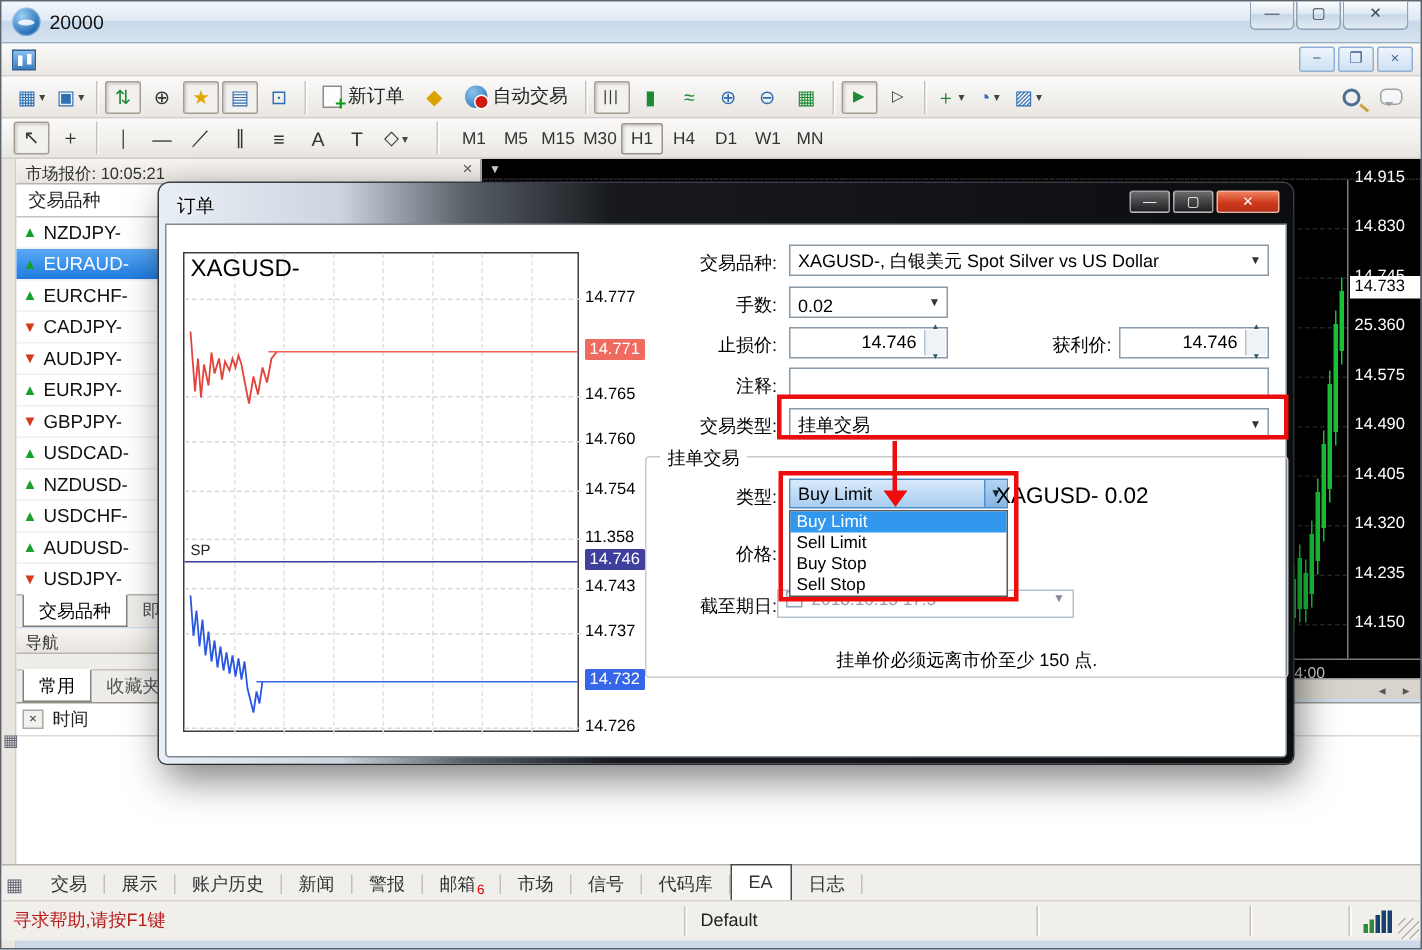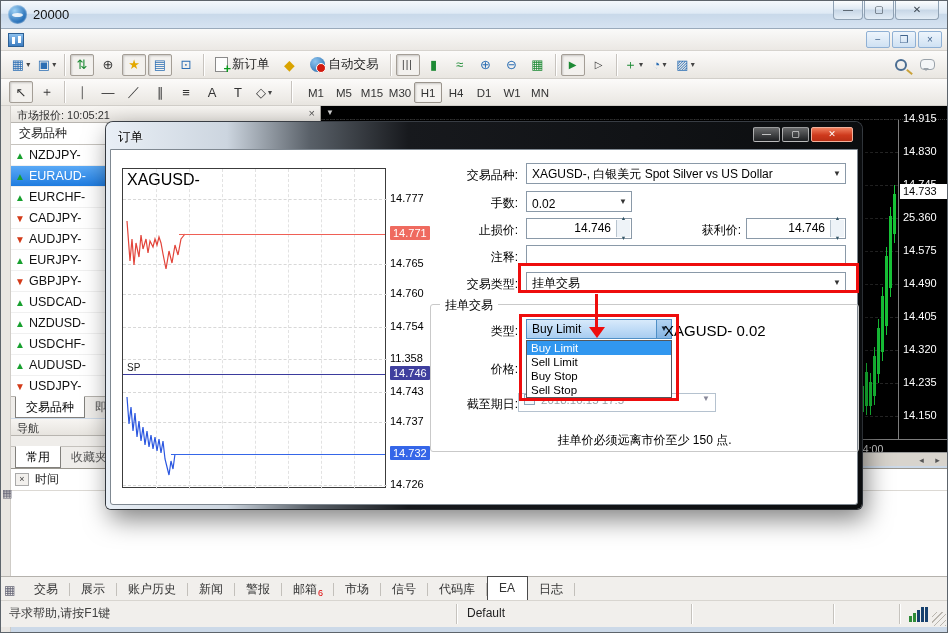--- a/index.html
+++ b/index.html
@@ -150,21 +150,21 @@
 .btabs{position:absolute;left:0;right:0;top:575px;height:24px;background:#f1efec;border-top:1px solid #b5b2ad;
   display:flex;align-items:flex-end;padding-left:22px;z-index:3}
 .btab{padding:0 11px;height:21px;line-height:21px;font-size:12px;color:#333;position:relative}
 .btab::after{content:"";position:absolute;right:0;top:4px;bottom:4px;width:1px;background:#c3c0bb}
 .btab.active{background:#fff;border:1px solid #4a4a4a;border-bottom:none;height:24px;line-height:22px;z-index:2}
 .btab.active::after{display:none}
 .btab .badge{color:#d00;font-size:9px;vertical-align:-3px;margin-left:1px}
 .btabs-ico{position:absolute;left:3px;bottom:3px;font-size:12px;color:#667}
 
 .sbar{position:absolute;left:0;right:0;top:599px;height:27px;background:#f1efec;border-top:1px solid #d8d5d0;z-index:3}
-.sb-help{position:absolute;left:8px;top:0;line-height:25px;font-size:12px;color:#404040}
+.sb-help{position:absolute;left:8px;top:0;line-height:25px;font-size:12px;color:#b91c1c}
 .sb-prof{position:absolute;left:466px;top:0;line-height:25px;font-size:12px;color:#222}
 .sdiv{position:absolute;top:3px;bottom:3px;width:1px;background:#c6c3be;box-shadow:1px 0 0 #fff}
 .conn{position:absolute;left:908px;top:6px;display:flex;align-items:flex-end;gap:1px}
 .conn i{display:block;width:3px}
 .grip{position:absolute;right:1px;bottom:1px;width:14px;height:14px;
   background:repeating-linear-gradient(135deg,transparent 0 3px,#b9b5ae 3px 4px)}
 </style>
 </head>
 <body>
 

